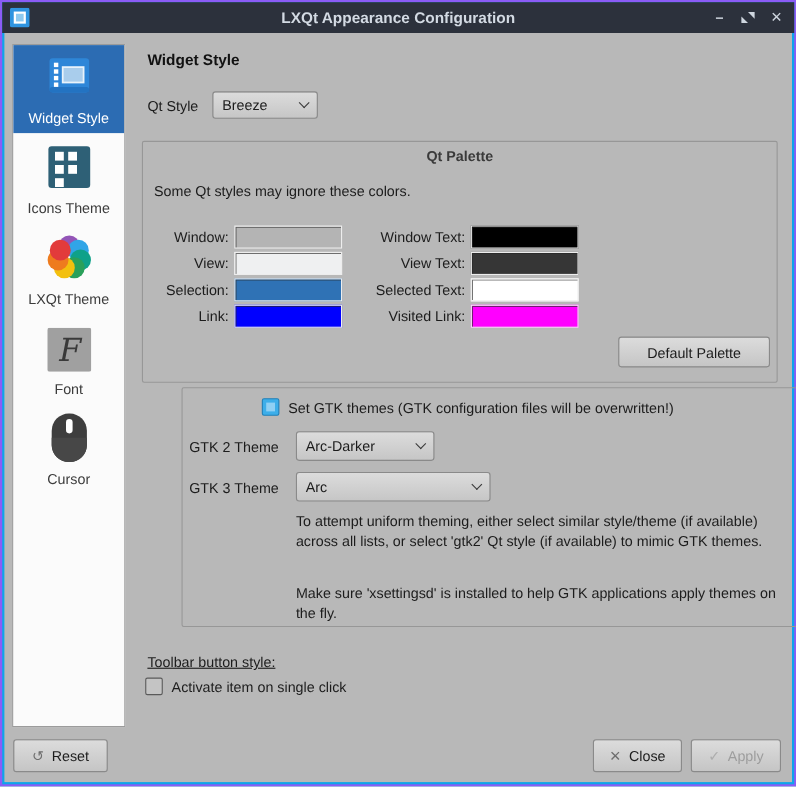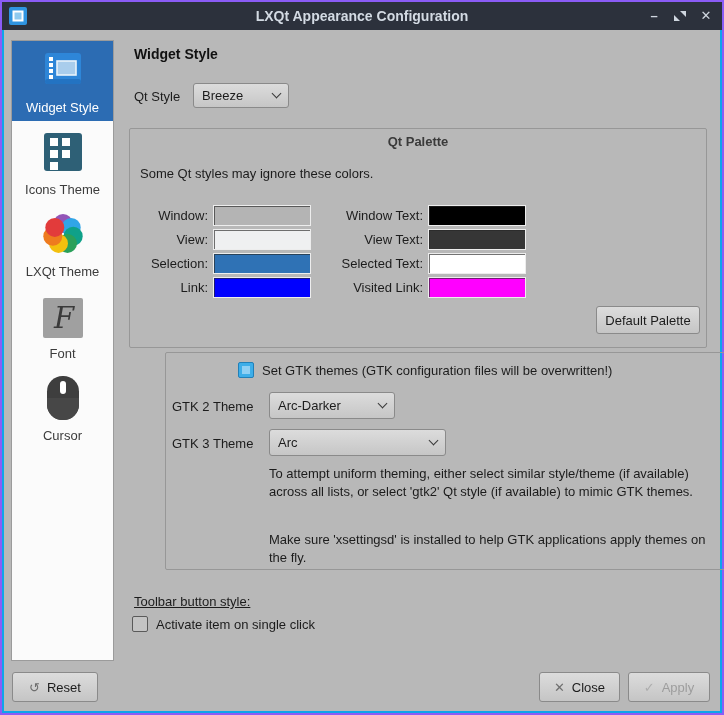--- a/index.html
+++ b/index.html
@@ -190,21 +190,21 @@
         <div class="swatch" style="background-color: rgb(47, 114, 181);"></div>
         <span class="plabel">Selected Text:</span>
         <div class="swatch" style="background-color: rgb(255, 255, 255);"></div>
 
         <span class="plabel">Link:</span>
         <div class="swatch" style="background-color: rgb(0, 0, 255);"></div>
         <span class="plabel">Visited Link:</span>
         <div class="swatch" style="background-color: rgb(255, 0, 255);"></div>
       </div>
 
-      <div class="btn" style="position:absolute; right:6px; bottom:13px; width:104px; height:28px;">
+      <div class="btn" style="position:absolute; right:6px; bottom:13px; width:138px; height:28px;">
         <span>Default Palette</span>
       </div>
     </div>
 
     <div class="groupbox" style="top:322px; height:218px;margin-left:36px;">
       <div style="position:absolute; left:72px; top:9px; display:flex; align-items:center; gap:8px;">
         <span class="checkbox checked">
             <span class="inner"></span>
           </span>
         <span>Set GTK themes (GTK configuration files will be overwritten!)</span>

